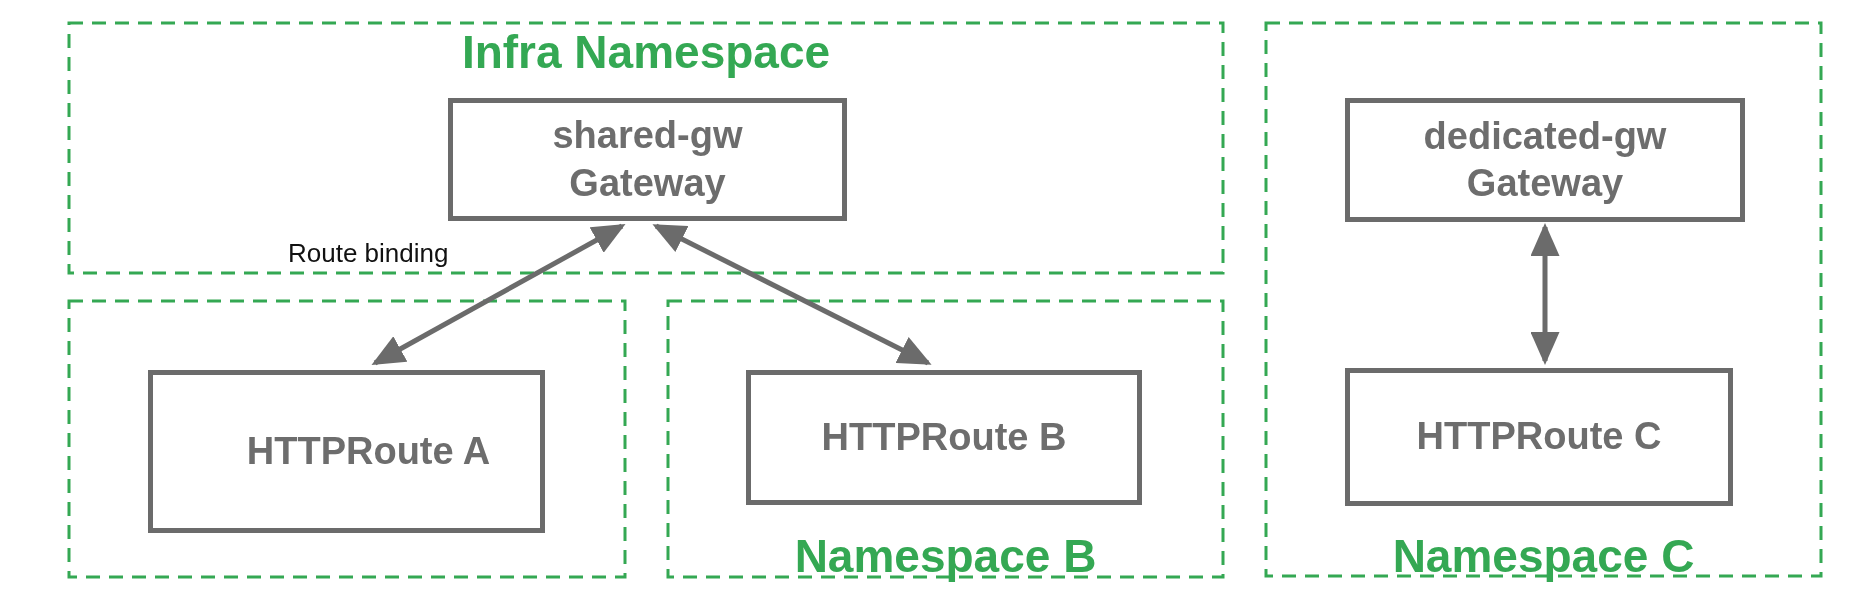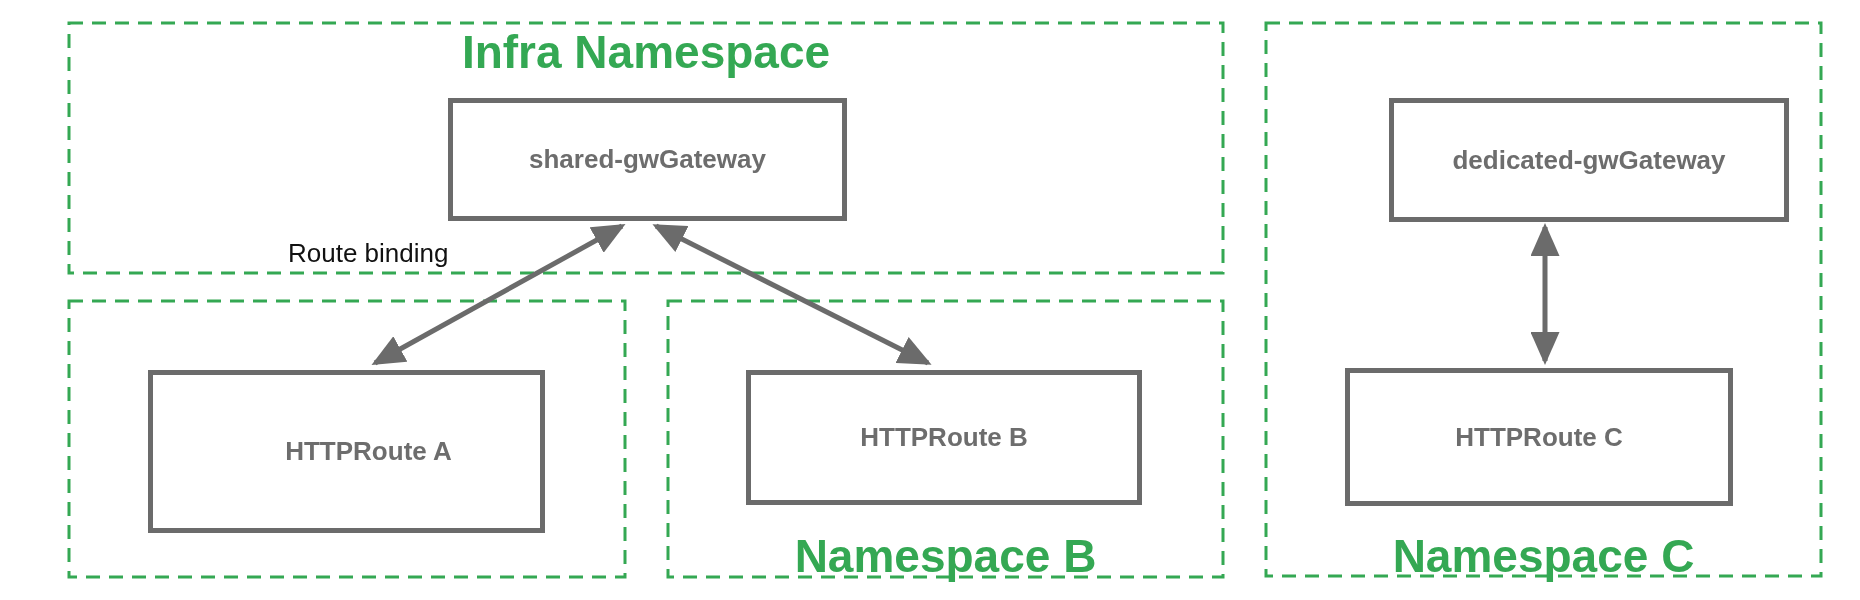--- a/index.html
+++ b/index.html
@@ -22,32 +22,32 @@
     width: 1860px;
     height: 600px;
   }
   
   .node {
     position: absolute;
     box-sizing: border-box;
     background: #ffffff;
     border: 5px solid #6b6b6b;
     display: flex;
-    flex-direction: row;
+    flex-direction: column;
     align-items: center;
     justify-content: center;
     text-align: center;
     color: #6d6d6d;
     font-weight: bold;
-    font-size: 26px;
+    font-size: 38px;
     line-height: 1.24;
     z-index: 2;
   }
   .node-shared-gw    { left: 448px;  top: 98px;  width: 399px; height: 123px; }
-  .node-dedicated-gw { left: 1345px; top: 98px;  width: 400px; height: 124px; margin-left: 44px; }
+  .node-dedicated-gw { left: 1345px; top: 98px;  width: 400px; height: 124px; }
   .node-route-a      { left: 148px;  top: 370px; width: 397px; height: 163px; padding-left: 44px; }
   .node-route-b      { left: 746px;  top: 370px; width: 396px; height: 135px; }
   .node-route-c      { left: 1345px; top: 368px; width: 388px; height: 138px; }
   
   .ns-label {
     position: absolute;
     text-align: center;
     color: #34a853;
     font-weight: bold;
     font-size: 46px;

